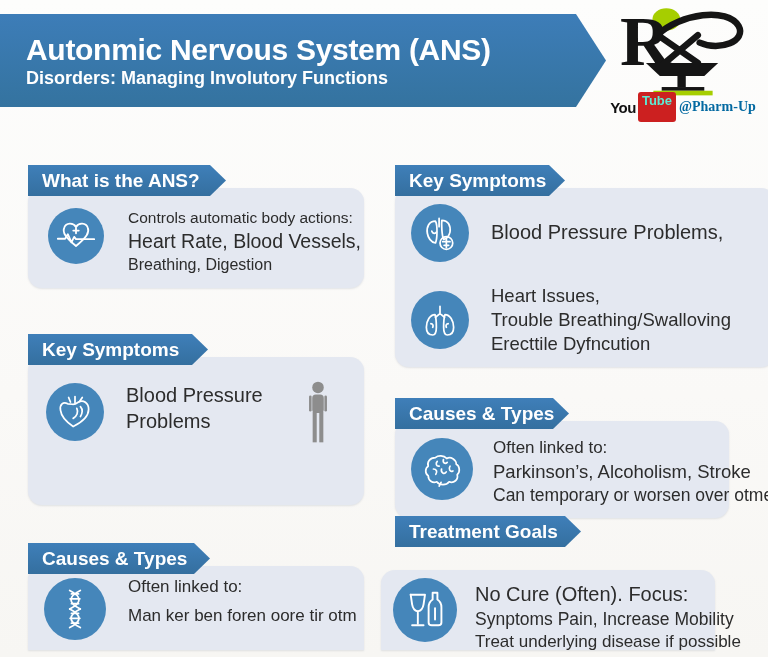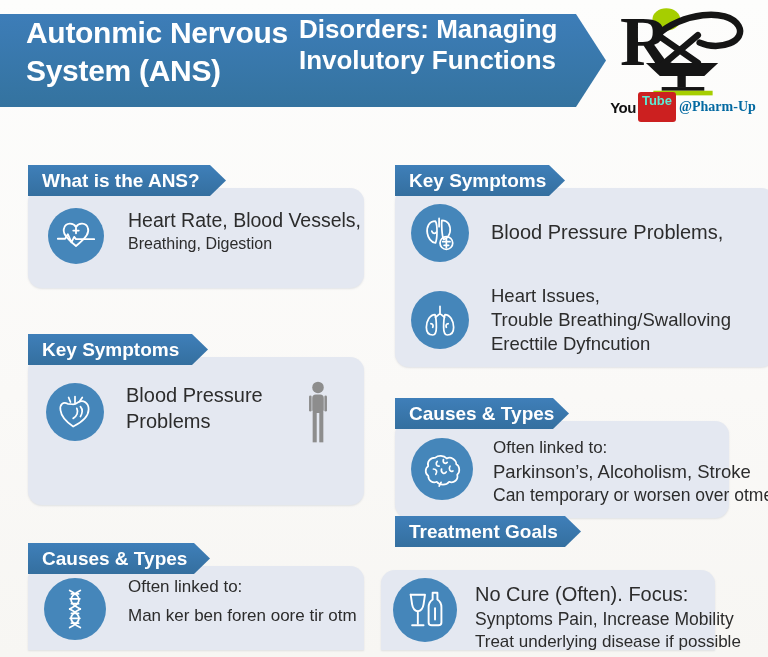--- a/index.html
+++ b/index.html
@@ -6,25 +6,25 @@
   body{
     width:768px;height:657px;position:relative;overflow:hidden;
     font-family:"Liberation Sans",sans-serif;
     background:linear-gradient(180deg,#fdfdfc 0%,#faf9f7 60%,#f7f6f3 100%);
   }
   
   .header-banner{
     position:absolute;left:0;top:14px;width:606px;height:93px;
     background:linear-gradient(180deg,#3d7db8 0%,#34739f 100%);
     clip-path:polygon(0 0,calc(100% - 30px) 0,100% 50%,calc(100% - 30px) 100%,0 100%);
-    color:#fff;display:flex;flex-direction:row;justify-content:center;
+    color:#fff;display:flex;flex-direction:column;justify-content:center;
     padding-left:26px;box-sizing:border-box;
   }
   .header-line1{font-size:30px;font-weight:700;letter-spacing:-.3px;line-height:1.25;}
-  .header-line2{font-size:26px;line-height:1.2;}
+  .header-line2{font-size:18px;line-height:1.2;}
   .header-line2 .b{font-weight:700;}
   .header-line2 .r{font-weight:600;}
   .logo-wrap{position:absolute;right:4px;top:0;width:162px;height:122px;display:flex;flex-direction:column;align-items:center;}
   .logo-caption{display:flex;align-items:center;gap:2px;margin-top:-8px;}
   .yt-you{font-size:15px;font-weight:800;color:#111;letter-spacing:-.5px;}
   .yt-tube{font-size:13px;font-weight:800;color:#5eead4;background:#cc2020;border-radius:3px;padding:1px 4px 14px;}
   .yt-channel{font-family:"Liberation Serif",serif;font-weight:700;font-size:14px;color:#0369a1;margin-left:1px;}
   
   .banner{
     position:absolute;height:31px;z-index:2;
@@ -87,20 +87,21 @@
 <div class="banner" style="left:28px;top:165px;width:198px;">What is the ANS?</div>
 <div class="card" style="left:28px;top:188px;width:336px;height:100px;padding:20px 0 0 20px;">
   <div class="icon-circle d56">
     <svg width="40" height="38" viewBox="0 0 44 40" stroke="#fff" stroke-width="2" fill="none" stroke-linecap="round" stroke-linejoin="round">
       <path d="M22 10 C19 5 11 5 9 11 C7 16 10 21 22 31 C34 21 37 16 35 11 C33 5 25 5 22 10 Z"></path>
       <path d="M22 11 v6 M19 14 h6"></path>
       <path d="M2 23 h8 l3 -5 l4 9 l3 -6 l2 2.5 h20"></path>
     </svg>
   </div>
   <div class="txtcol" style="margin-left:24px;">
+    <span class="t15">Controls automatic body actions:</span>
     <span class="t19">Heart Rate, Blood Vessels,</span>
     <span class="t16">Breathing, Digestion</span>
   </div>
 </div>
 
 <div class="banner" style="left:28px;top:334px;width:180px;">Key Symptoms</div>
 <div class="card" style="left:28px;top:357px;width:336px;height:148px;padding:26px 16px 0 18px;">
   <div class="icon-circle d58">
     <svg width="40" height="40" viewBox="0 0 44 44" stroke="#fff" stroke-width="1.9" fill="none" stroke-linecap="round" stroke-linejoin="round">
       <path d="M14 13 C9 10 5 14 6 20 C7 28 14 34 20 38 C28 34 37 28 37 19 C37 12 31 8 26 11 C23 13 21 14 19 13.5 C17 13 16 13 14 13 Z"></path>

